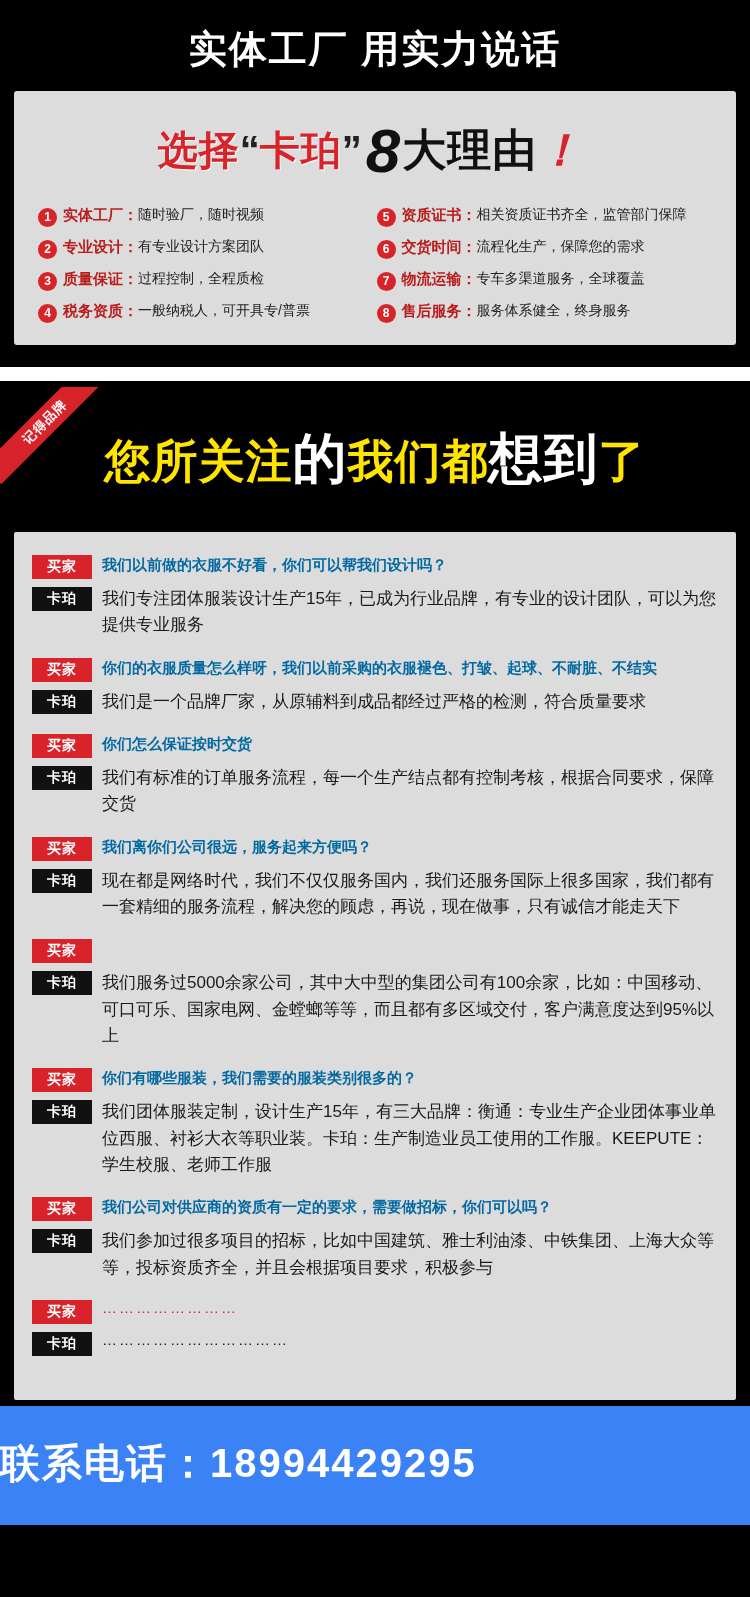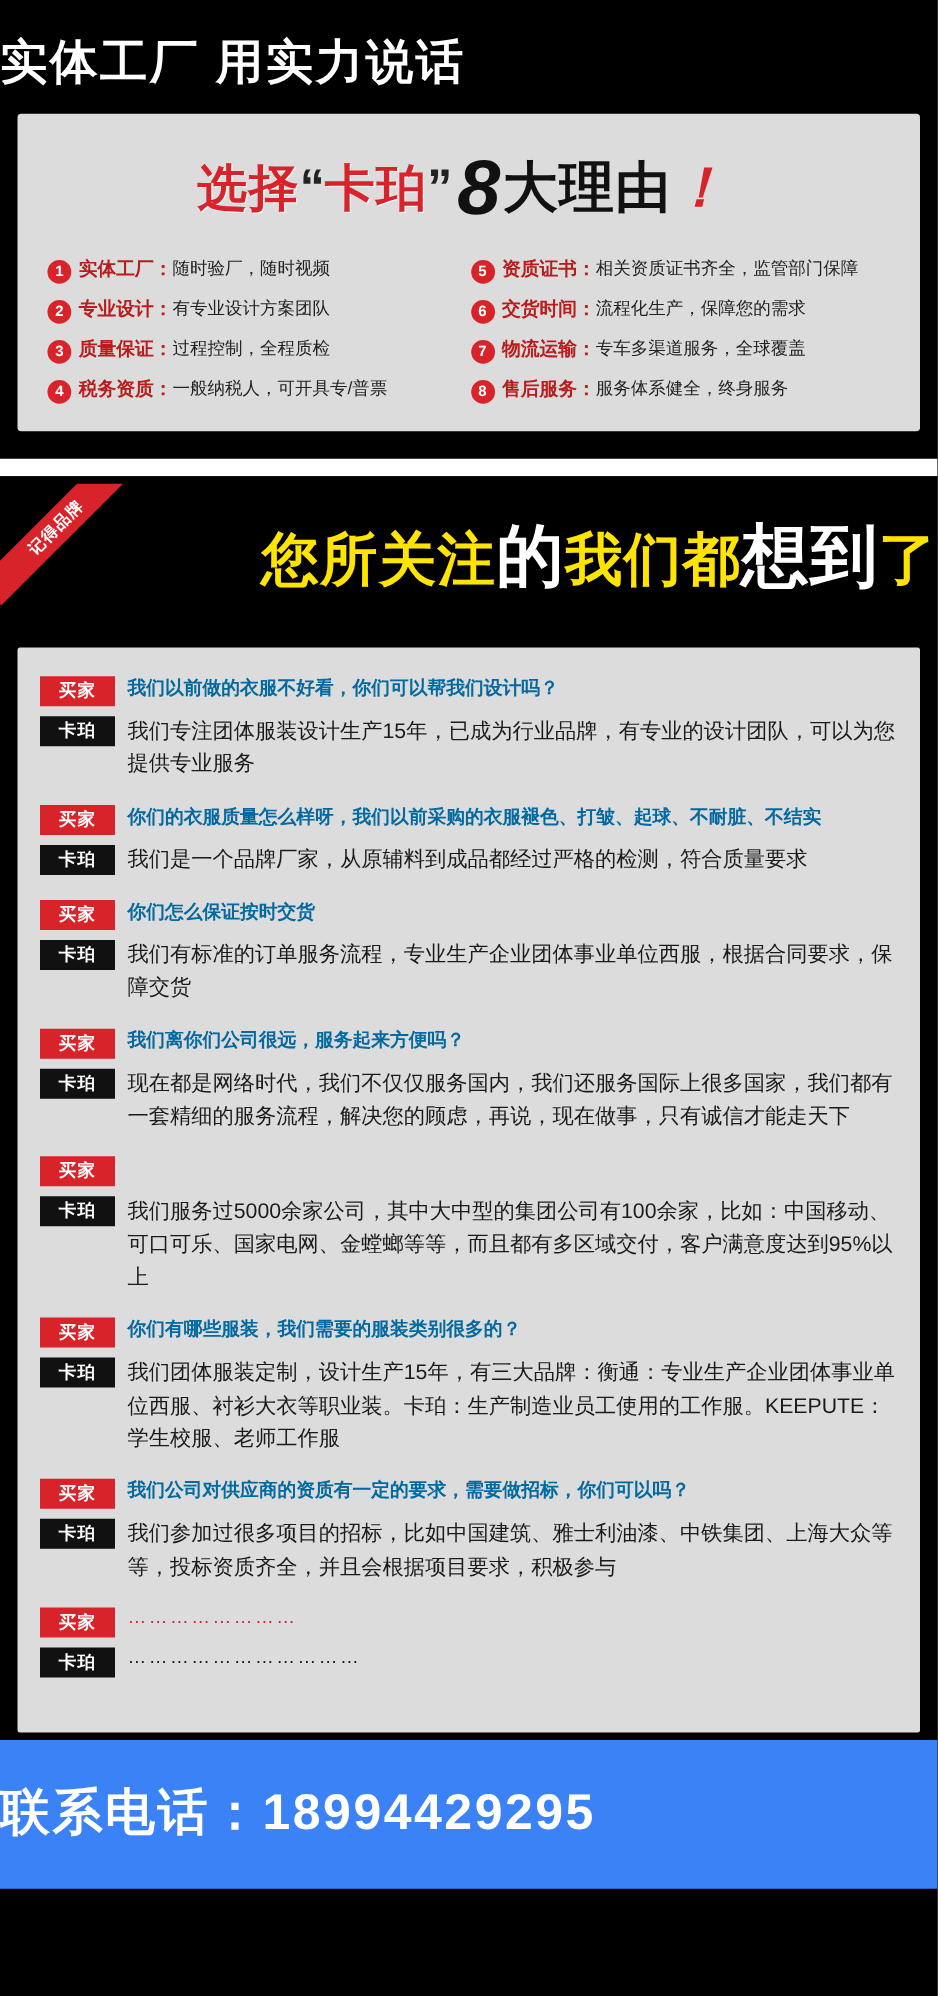--- a/index.html
+++ b/index.html
@@ -9,21 +9,21 @@
     font-family: "Liberation Sans", "DejaVu Sans", sans-serif;
   }
   body { width: 750px; min-height: 1597px; position: relative; }
 
   
   .sec1 {
     background: #000;
     padding: 18px 0 22px 0;
   }
   .sec1-title {
-    text-align: left;
+    text-align: center;
     color: #fff;
     font-size: 38px;
     font-weight: bold;
     letter-spacing: 2px;
     padding: 6px 0 16px 0;
   }
   .panel {
     background: #dcdcdc;
     margin: 0 14px;
     border-radius: 3px;
@@ -114,22 +114,22 @@
     background: #d8232a;
     color: #fff;
     font-size: 13px;
     font-weight: bold;
     text-align: center;
     padding: 4px 0;
     transform: rotate(-45deg);
     letter-spacing: 1px;
   }
   .sec2-title {
-    text-align: right;
-    padding: 28px 0 26px 0;
+    text-align: center;
+    padding: 42px 0 26px 0;
     white-space: nowrap;
   }
   .t-yellow { color: #ffe400; font-size: 46px; font-weight: bold; letter-spacing: 1px; }
   .t-white  { color: #fff;    font-size: 46px; font-weight: bold; letter-spacing: 1px; }
   .t-big    { font-size: 54px; }
 
   .qa-panel {
     background: #dcdcdc;
     margin: 10px 14px 0 14px;
     border-radius: 2px;
@@ -272,21 +272,21 @@
       </div>
     </div>
 
     <div class="qa-block">
       <div class="qa-row">
         <span class="tag tag-buyer">买家</span>
         <span class="q-text">你们怎么保证按时交货</span>
       </div>
       <div class="qa-row">
         <span class="tag tag-kapo">卡珀</span>
-        <span class="a-text">我们有标准的订单服务流程，专业生产企业团体事业单位西服，根据合同要求，保障交货</span>
+        <span class="a-text">我们有标准的订单服务流程，每一个生产结点都有控制考核，根据合同要求，保障交货</span>
       </div>
     </div>
 
     <div class="qa-block">
       <div class="qa-row">
         <span class="tag tag-buyer">买家</span>
         <span class="q-text">我们离你们公司很远，服务起来方便吗？</span>
       </div>
       <div class="qa-row">
         <span class="tag tag-kapo">卡珀</span>

